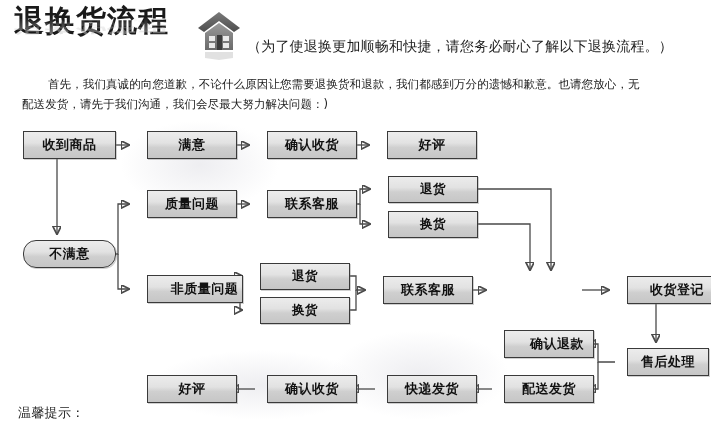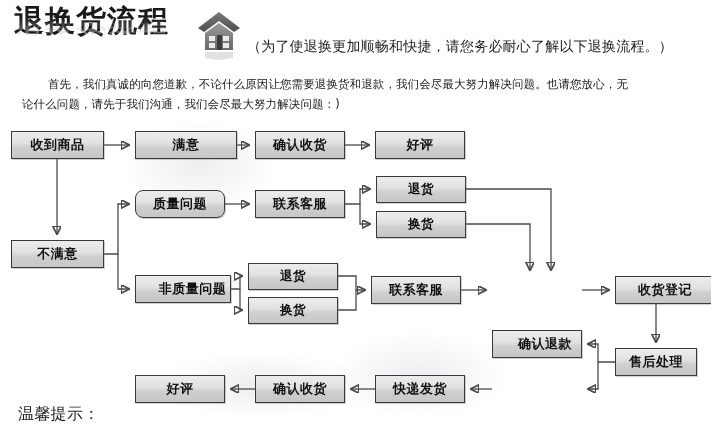--- a/index.html
+++ b/index.html
@@ -43,24 +43,25 @@
   
   #flow{position:absolute;left:0;top:0;width:711px;height:424px;}
   .box{
     position:absolute;box-sizing:border-box;
     border:1.5px solid #3a3a3a;
     background:linear-gradient(to bottom,#ececec 0%,#e2e2e2 42%,#cfcfcf 60%,#c6c6c6 100%);
     color:#111;font-size:13px;font-weight:bold;
     display:flex;align-items:center;justify-content:center;
     box-shadow:1px 1px 0 rgba(120,120,120,.35);
     letter-spacing:.5px;
+    margin-left:12px;
   }
   .box.small{font-size:12.5px;}
   .tip{
-    position:absolute;left:18px;top:404px;font-size:16px;color:#1d1d1d;
+    position:absolute;left:18px;top:404px;font-size:13px;color:#1d1d1d;
     letter-spacing:.3px;
   }
   svg.lines{position:absolute;left:0;top:0;width:711px;height:424px;pointer-events:none;}
   svg.lines path,svg.lines line{stroke:#4a4a4a;stroke-width:1.3;fill:none;}
   .wm{position:absolute;pointer-events:none;border-radius:50%;
       background:radial-gradient(ellipse at center, rgba(232,232,236,.75) 0%, rgba(255,255,255,0) 70%);}
 </style>
 </head>
 <body>
 
@@ -96,22 +97,22 @@
       <rect x="21" y="27" width="5" height="15" fill="#3c3c3c"></rect>
       <g opacity=".3">
         <path d="M9 44 L37 44 L37 50 L23 52 L9 50 Z" fill="#9a9a9a"></path>
       </g>
     </svg>
   </div>
 
   <div class="subtitle">（为了使退换更加顺畅和快捷，请您务必耐心了解以下退换流程。）</div>
 
   <div class="para">
-    <span class="indent">首先，我们真诚的向您道歉，不论什么原因让您需要退换货和退款，我们会尽最大努力解决问题。也请您放心，无</span><br>
-    <span>论什么问题，请先于我们沟通，我们会尽最大努力解决问题：)</span>
+    <span class="indent">首先，我们真诚的向您道歉，不论什么原因让您需要退换货和退款，我们都感到万分的遗憾和歉意。也请您放心，无</span><br>
+    <span>配送发货，请先于我们沟通，我们会尽最大努力解决问题：)</span>
   </div>
 
   <div id="flow">
 
     <svg class="lines" viewBox="0 0 711 424">
       <defs>
         <marker id="ar" markerWidth="7" markerHeight="7" refX="6" refY="3.2" orient="auto">
           <path d="M0,0 L6.5,3.2 L0,6.4 z" fill="#3f3f3f" stroke="none"></path>
         </marker>
       </defs>
@@ -146,39 +147,40 @@
 
       <path d="M615 362 L598 362 L598 344 L588 344" marker-end="url(#ar)"></path>
       <path d="M598 362 L598 389 L588 389" marker-end="url(#ar)"></path>
 
       <line x1="492" y1="389" x2="471" y2="389" marker-end="url(#ar)"></line>
       <line x1="375" y1="389" x2="351" y2="389" marker-end="url(#ar)"></line>
       <line x1="255" y1="389" x2="231" y2="389" marker-end="url(#ar)"></line>
     </svg>
 
     <div class="box" style="left:11px;top:131px;width:93px;height:28px;">收到商品</div>
-    <div class="box" style="left:135px;top:131px;width:102px;height:28px;">满意</div>
+    <div class="box" style="left:135px;top:131px;width:90px;height:28px;">满意</div>
     <div class="box" style="left:255px;top:131px;width:90px;height:28px;">确认收货</div>
     <div class="box" style="left:375px;top:131px;width:90px;height:28px;">好评</div>
 
-    <div class="box" style="left:135px;top:190px;width:90px;height:28px;border-radius:8px;">质量问题</div>
+    <div class="box" style="left:135px;top:190px;width:90px;height:28px;">质量问题</div>
     <div class="box" style="left:255px;top:190px;width:90px;height:28px;">联系客服</div>
     <div class="box small" style="left:376px;top:176px;width:90px;height:27px;">退货</div>
     <div class="box small" style="left:376px;top:211px;width:90px;height:27px;">换货</div>
 
-    <div class="box" style="left:11px;top:240px;width:93px;height:28px;">不满意</div>
+    <div class="box" style="left:11px;top:240px;width:93px;height:28px;border-radius:13px;">不满意</div>
     <div class="box" style="left:135px;top:275px;width:96px;height:28px;padding-left:19px;">非质量问题</div>
     <div class="box small" style="left:248px;top:263px;width:90px;height:27px;">退货</div>
     <div class="box small" style="left:248px;top:297px;width:90px;height:27px;">换货</div>
 
     <div class="box" style="left:371px;top:276px;width:90px;height:28px;">联系客服</div>
     <div class="box" style="left:615px;top:276px;width:100px;height:28px;">收货登记</div>
 
     <div class="box" style="left:492px;top:330px;width:90px;height:28px;padding-left:16px;">确认退款</div>
     <div class="box" style="left:615px;top:348px;width:82px;height:28px;">售后处理</div>
+    <div class="box" style="left:492px;top:375px;width:90px;height:28px;">配送发货</div>
     <div class="box" style="left:375px;top:375px;width:90px;height:28px;">快递发货</div>
     <div class="box" style="left:255px;top:375px;width:90px;height:28px;">确认收货</div>
     <div class="box" style="left:135px;top:375px;width:90px;height:28px;">好评</div>
   </div>
 
   <div class="tip">温馨提示：</div>
 
 </div>
 
 </body></html>

